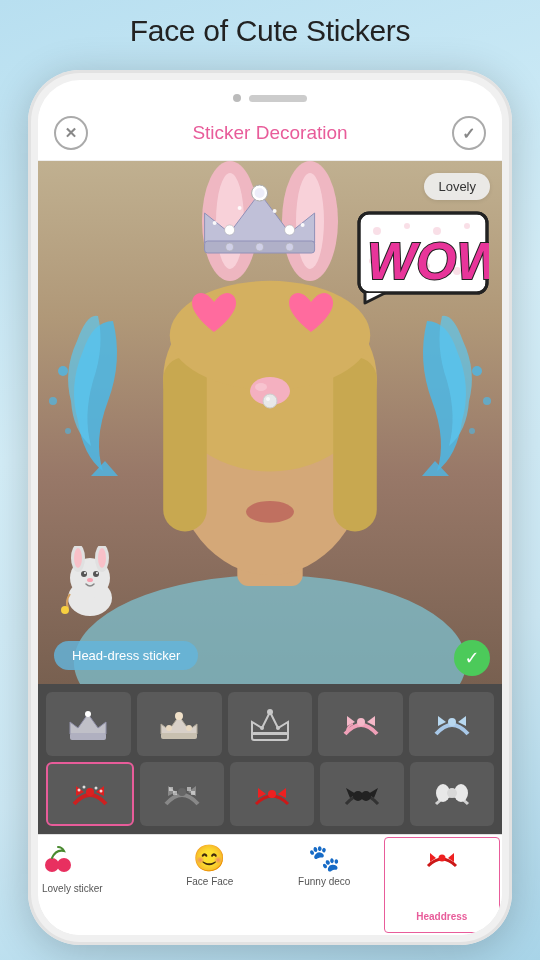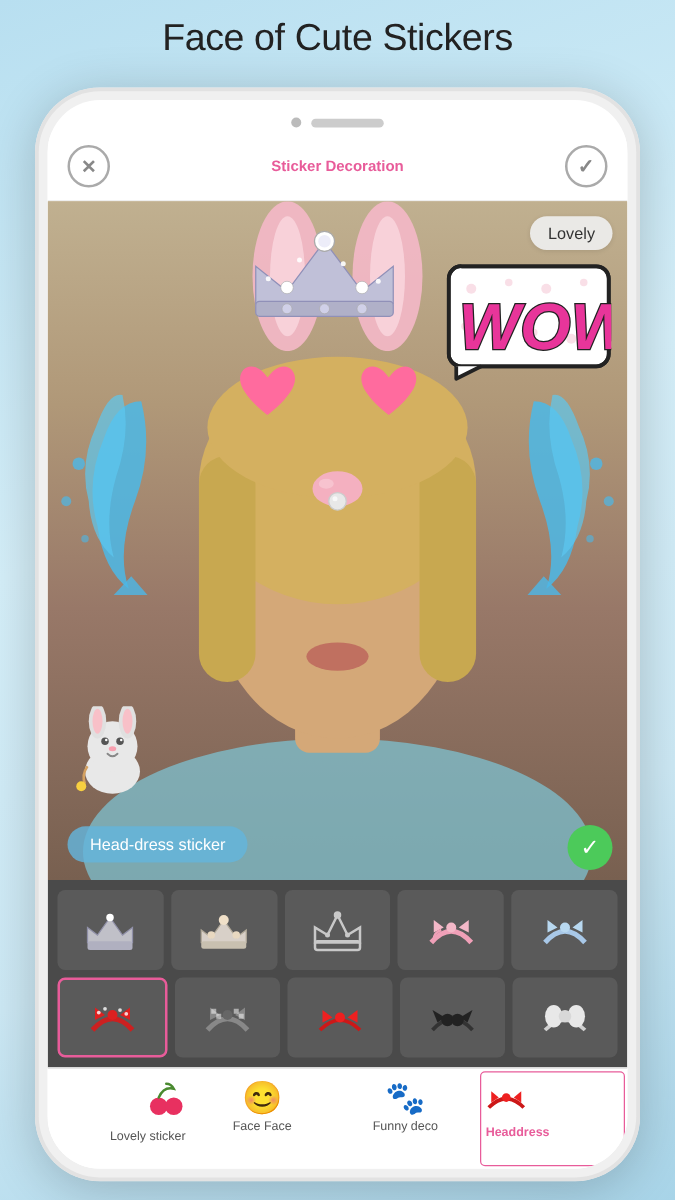--- a/index.html
+++ b/index.html
@@ -40,21 +40,21 @@
 
       <div style="
         display:flex; align-items:center; justify-content:space-between;
         padding:10px 16px 10px; background:#fff; border-bottom:1px solid #eee; flex-shrink:0;">
         <button style="
           width:34px;height:34px;border-radius:50%;border:2px solid #aaa;
           background:transparent;cursor:pointer;color:#888;font-size:15px;font-weight:bold;
           display:flex;align-items:center;justify-content:center;">
           <span>✕</span>
         </button>
-        <span style="font-size:12px;font-weight:700;color:#e85c9a;">Sticker Decoration</span>
+        <span style="font-size:19px;font-weight:400;color:#e85c9a;">Sticker Decoration</span>
         <button style="
           width:34px;height:34px;border-radius:50%;border:2px solid #aaa;
           background:transparent;cursor:pointer;color:#888;font-size:16px;font-weight:bold;
           display:flex;align-items:center;justify-content:center;">
           <span>✓</span>
         </button>
       </div>
 
       <div style="
         flex:1; position:relative; overflow:hidden; min-height:0;
@@ -371,21 +371,21 @@
               <circle cx="22" cy="17" r="5" fill="#d8d8d8"></circle>
             </svg>
           </div>
         </div>
       </div>
 
       <div style="
         display:flex; background:#fff; border-top:1px solid #e0e0e0; flex-shrink:0;">
 
         <div style="
-          flex:1;display:flex;flex-direction:column;align-items:flex-end;
+          flex:1;display:flex;flex-direction:column;align-items:flex-start;
           padding:8px 4px 6px;cursor:pointer;">
           <div style="font-size:24px;margin-bottom:2px;">
             <svg width="32" height="32" viewBox="0 0 32 32" xmlns="http://www.w3.org/2000/svg">
 
               <circle cx="10" cy="22" r="7" fill="#e83060"></circle>
               <circle cx="22" cy="22" r="7" fill="#e83060"></circle>
               <path d="M10 15 Q14 6 22 8 Q20 4 16 4" stroke="#4a8a30" stroke-width="2" fill="none" stroke-linecap="round"></path>
             </svg>
           </div>
           <span style="font-size:10px;color:#555;text-align:center;line-height:1.2;">Lovely sticker</span>
@@ -399,23 +399,23 @@
         </div>
 
         <div style="
           flex:1;display:flex;flex-direction:column;align-items:center;
           padding:8px 4px 6px;cursor:pointer;">
           <div style="font-size:26px;margin-bottom:2px;">🐾</div>
           <span style="font-size:10px;color:#555;">Funny deco</span>
         </div>
 
         <div style="
-          flex:1;display:flex;flex-direction:column;align-items:flex-start;
-          padding:8px 4px 20px;cursor:pointer;position:relative;
-          border:1.5px solid #e85c9a;border-radius:4px;margin:2px;">
+          flex:1;display:flex;flex-direction:column;align-items:center;
+          padding:8px 4px 10px;cursor:pointer;position:relative;
+          border:1.5px solid #e85c9a;border-radius:4px;margin:2px;gap:31px;">
           <div style="margin-bottom:2px;">
             <svg width="32" height="28" viewBox="0 0 32 28" xmlns="http://www.w3.org/2000/svg">
 
               <path d="M2 20 Q16 6 30 20" stroke="#cc1818" stroke-width="3" fill="none"></path>
               <path d="M10 12 L4 7 L4 16 Z" fill="#ee2020"></path>
               <path d="M22 12 L28 7 L28 16 Z" fill="#ee2020"></path>
               <circle cx="16" cy="12" r="3.5" fill="#ee2020"></circle>
             </svg>
           </div>
           <span style="font-size:10px;color:#e85c9a;font-weight:600;">Headdress</span>

